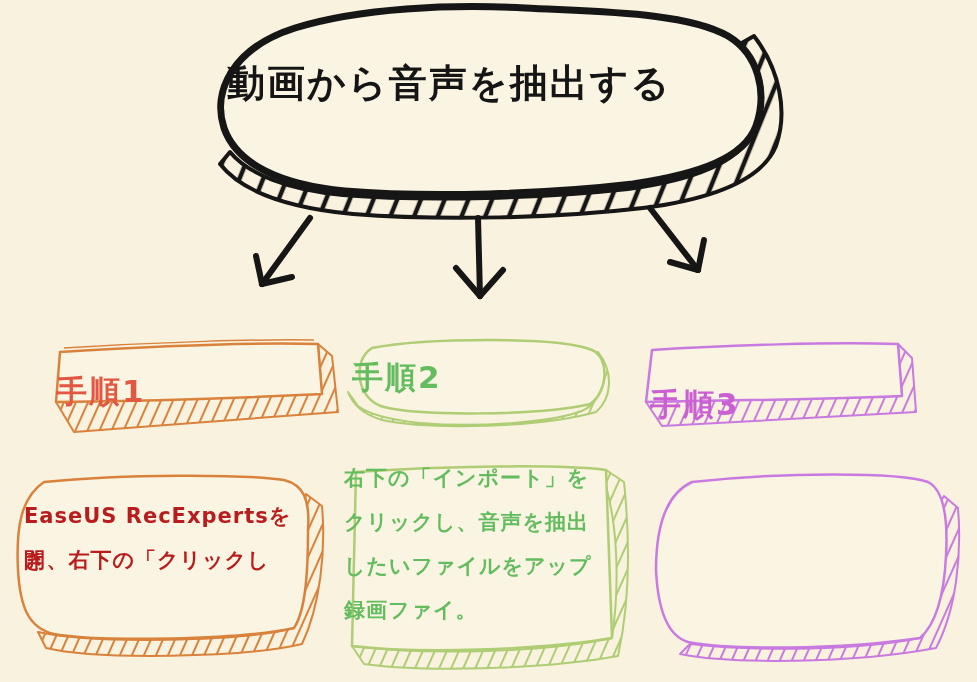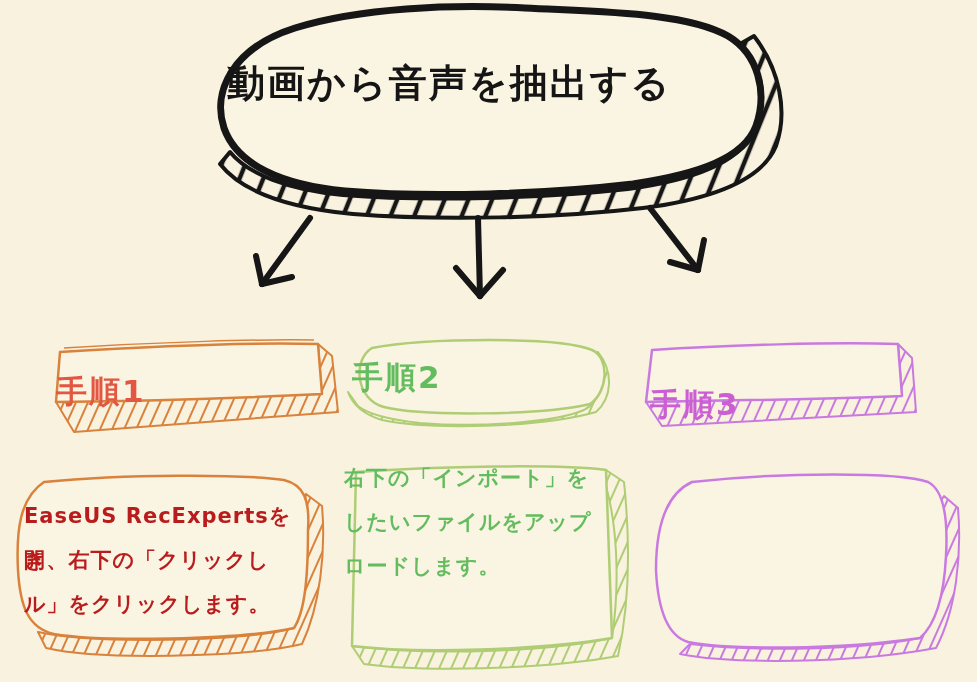--- a/index.html
+++ b/index.html
@@ -166,23 +166,23 @@
 
   <div class="txt title" style="color: rgb(21, 21, 21);">動画から音声を抽出する</div>
 
   <div class="txt step-label step1-label" style="color: rgb(226, 87, 66);">手順1</div>
   <div class="txt step-label step2-label" style="color: rgb(99, 188, 94);">手順2</div>
   <div class="txt step-label step3-label" style="color: rgb(202, 94, 210);">手順3</div>
 
   <div class="txt body-text body1" style="color: #b91c1c;">
     <div>EaseUS RecExpertsを開</div>
     <div>き、右下の「クリックし</div>
-    <div>ル」をクリックします。</div>
   </div>
 
   <div class="txt body-text body2" style="color: rgb(99, 188, 94);">
     <div>右下の「インポート」を</div>
+    <div>クリックし、音声を抽出</div>
     <div>したいファイルをアップ</div>
-    <div>ロードします。</div>
+    <div>録画ファイ。</div>
   </div>
 
 
 </div>
 
 </body></html>

